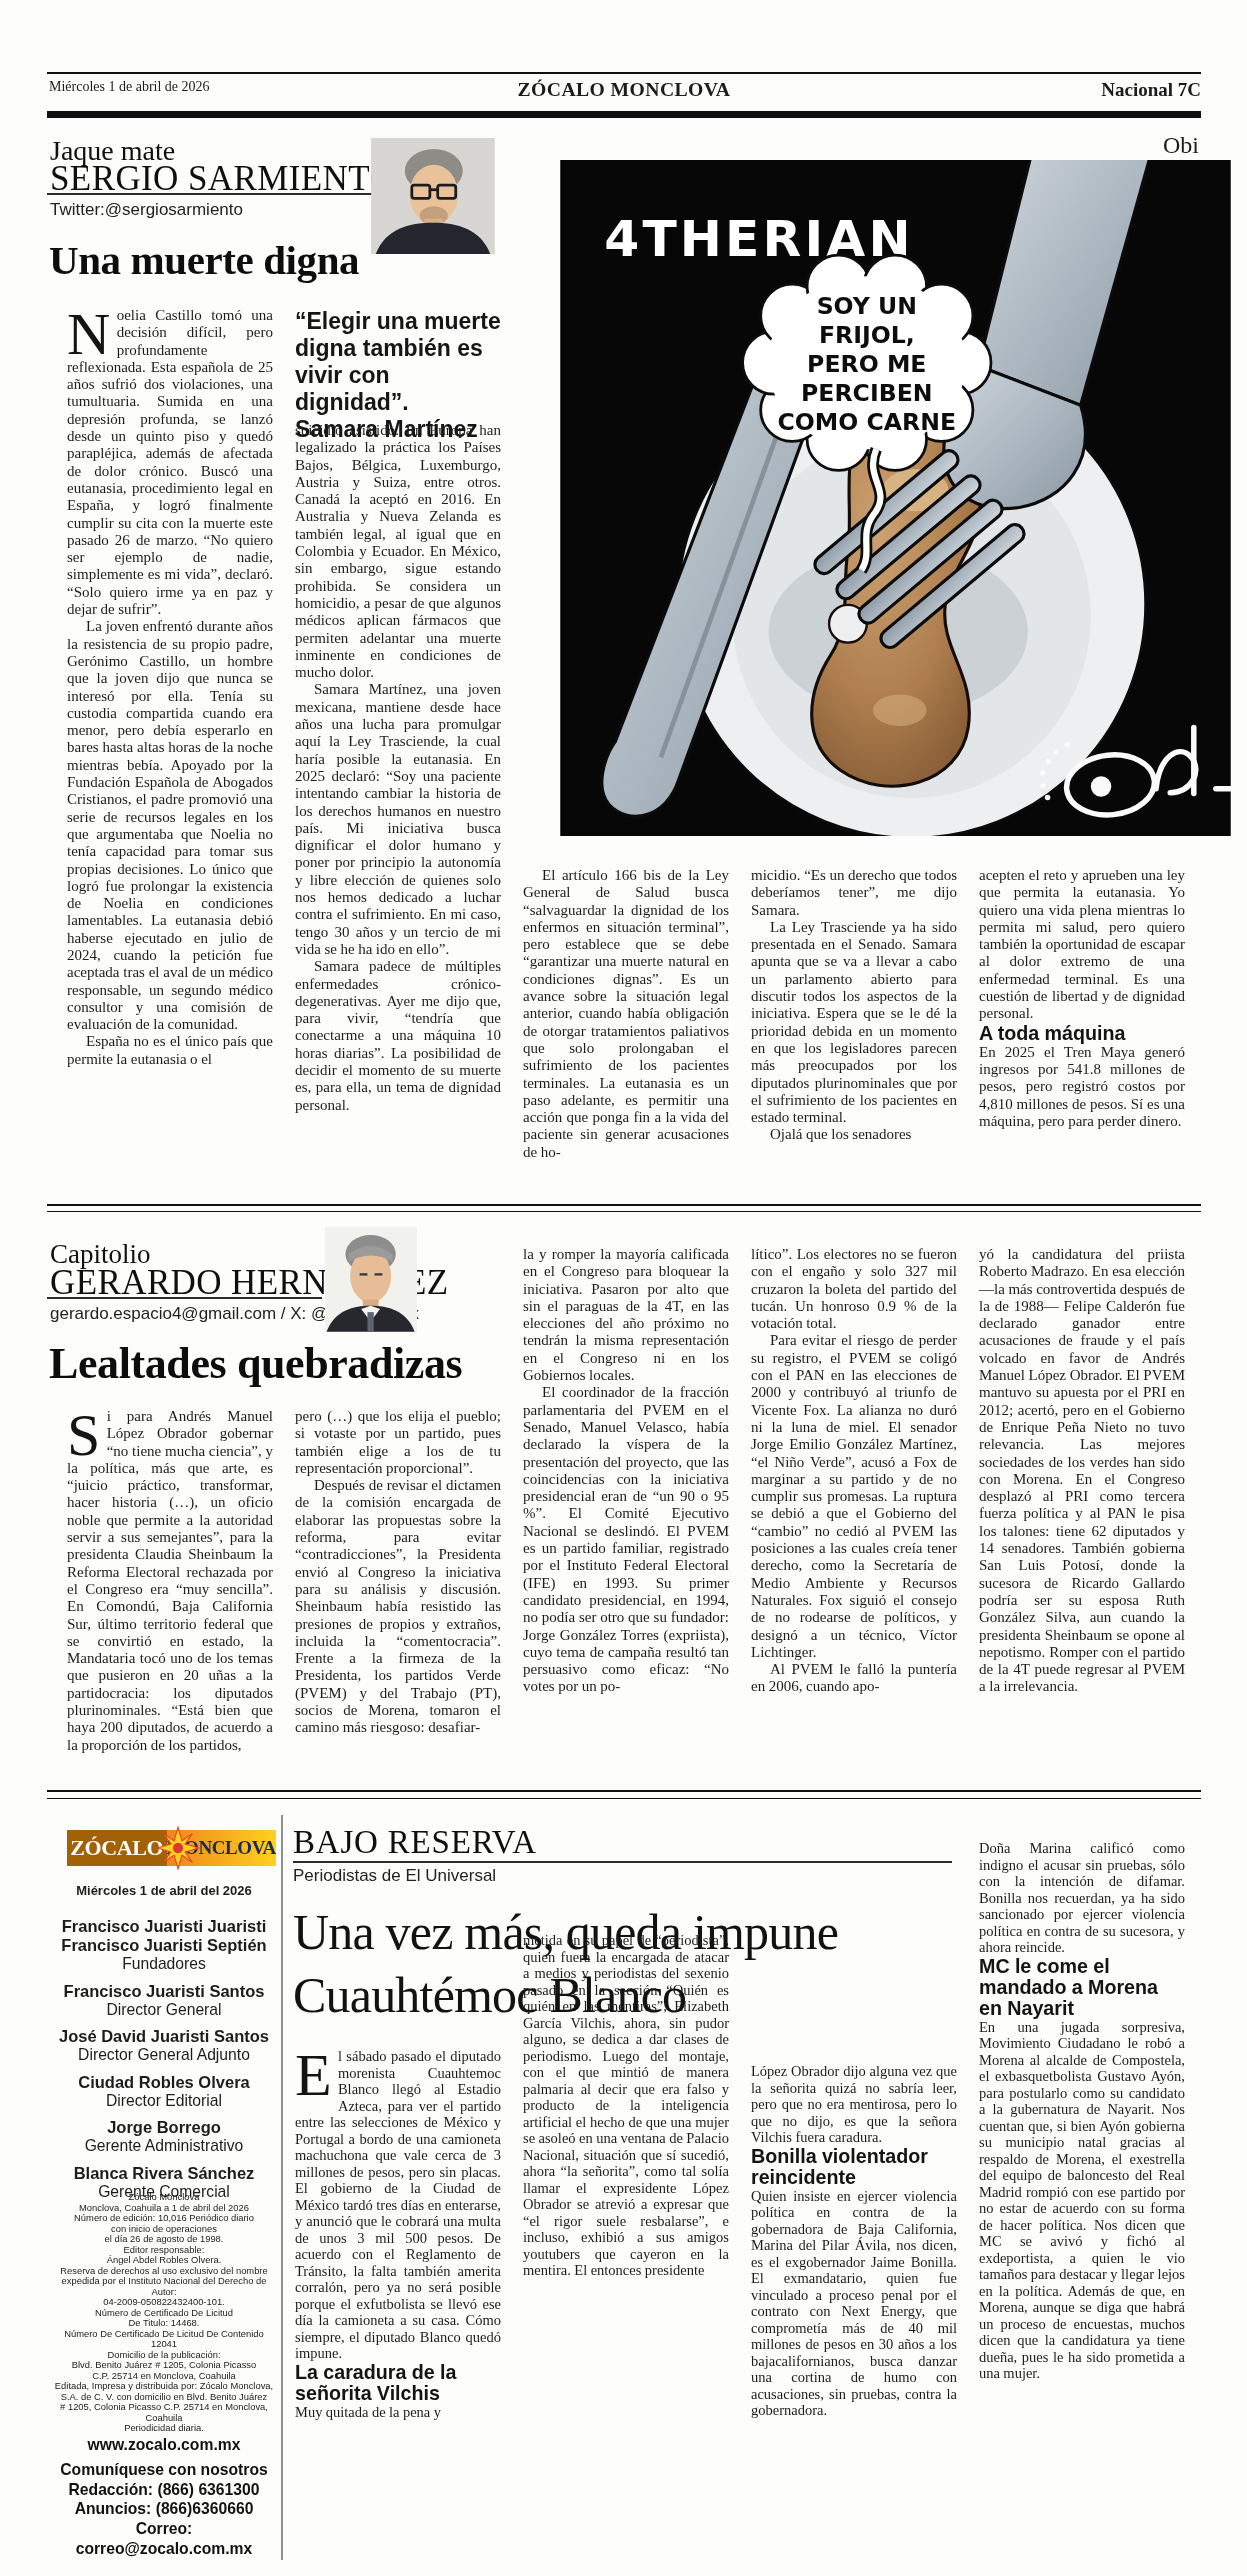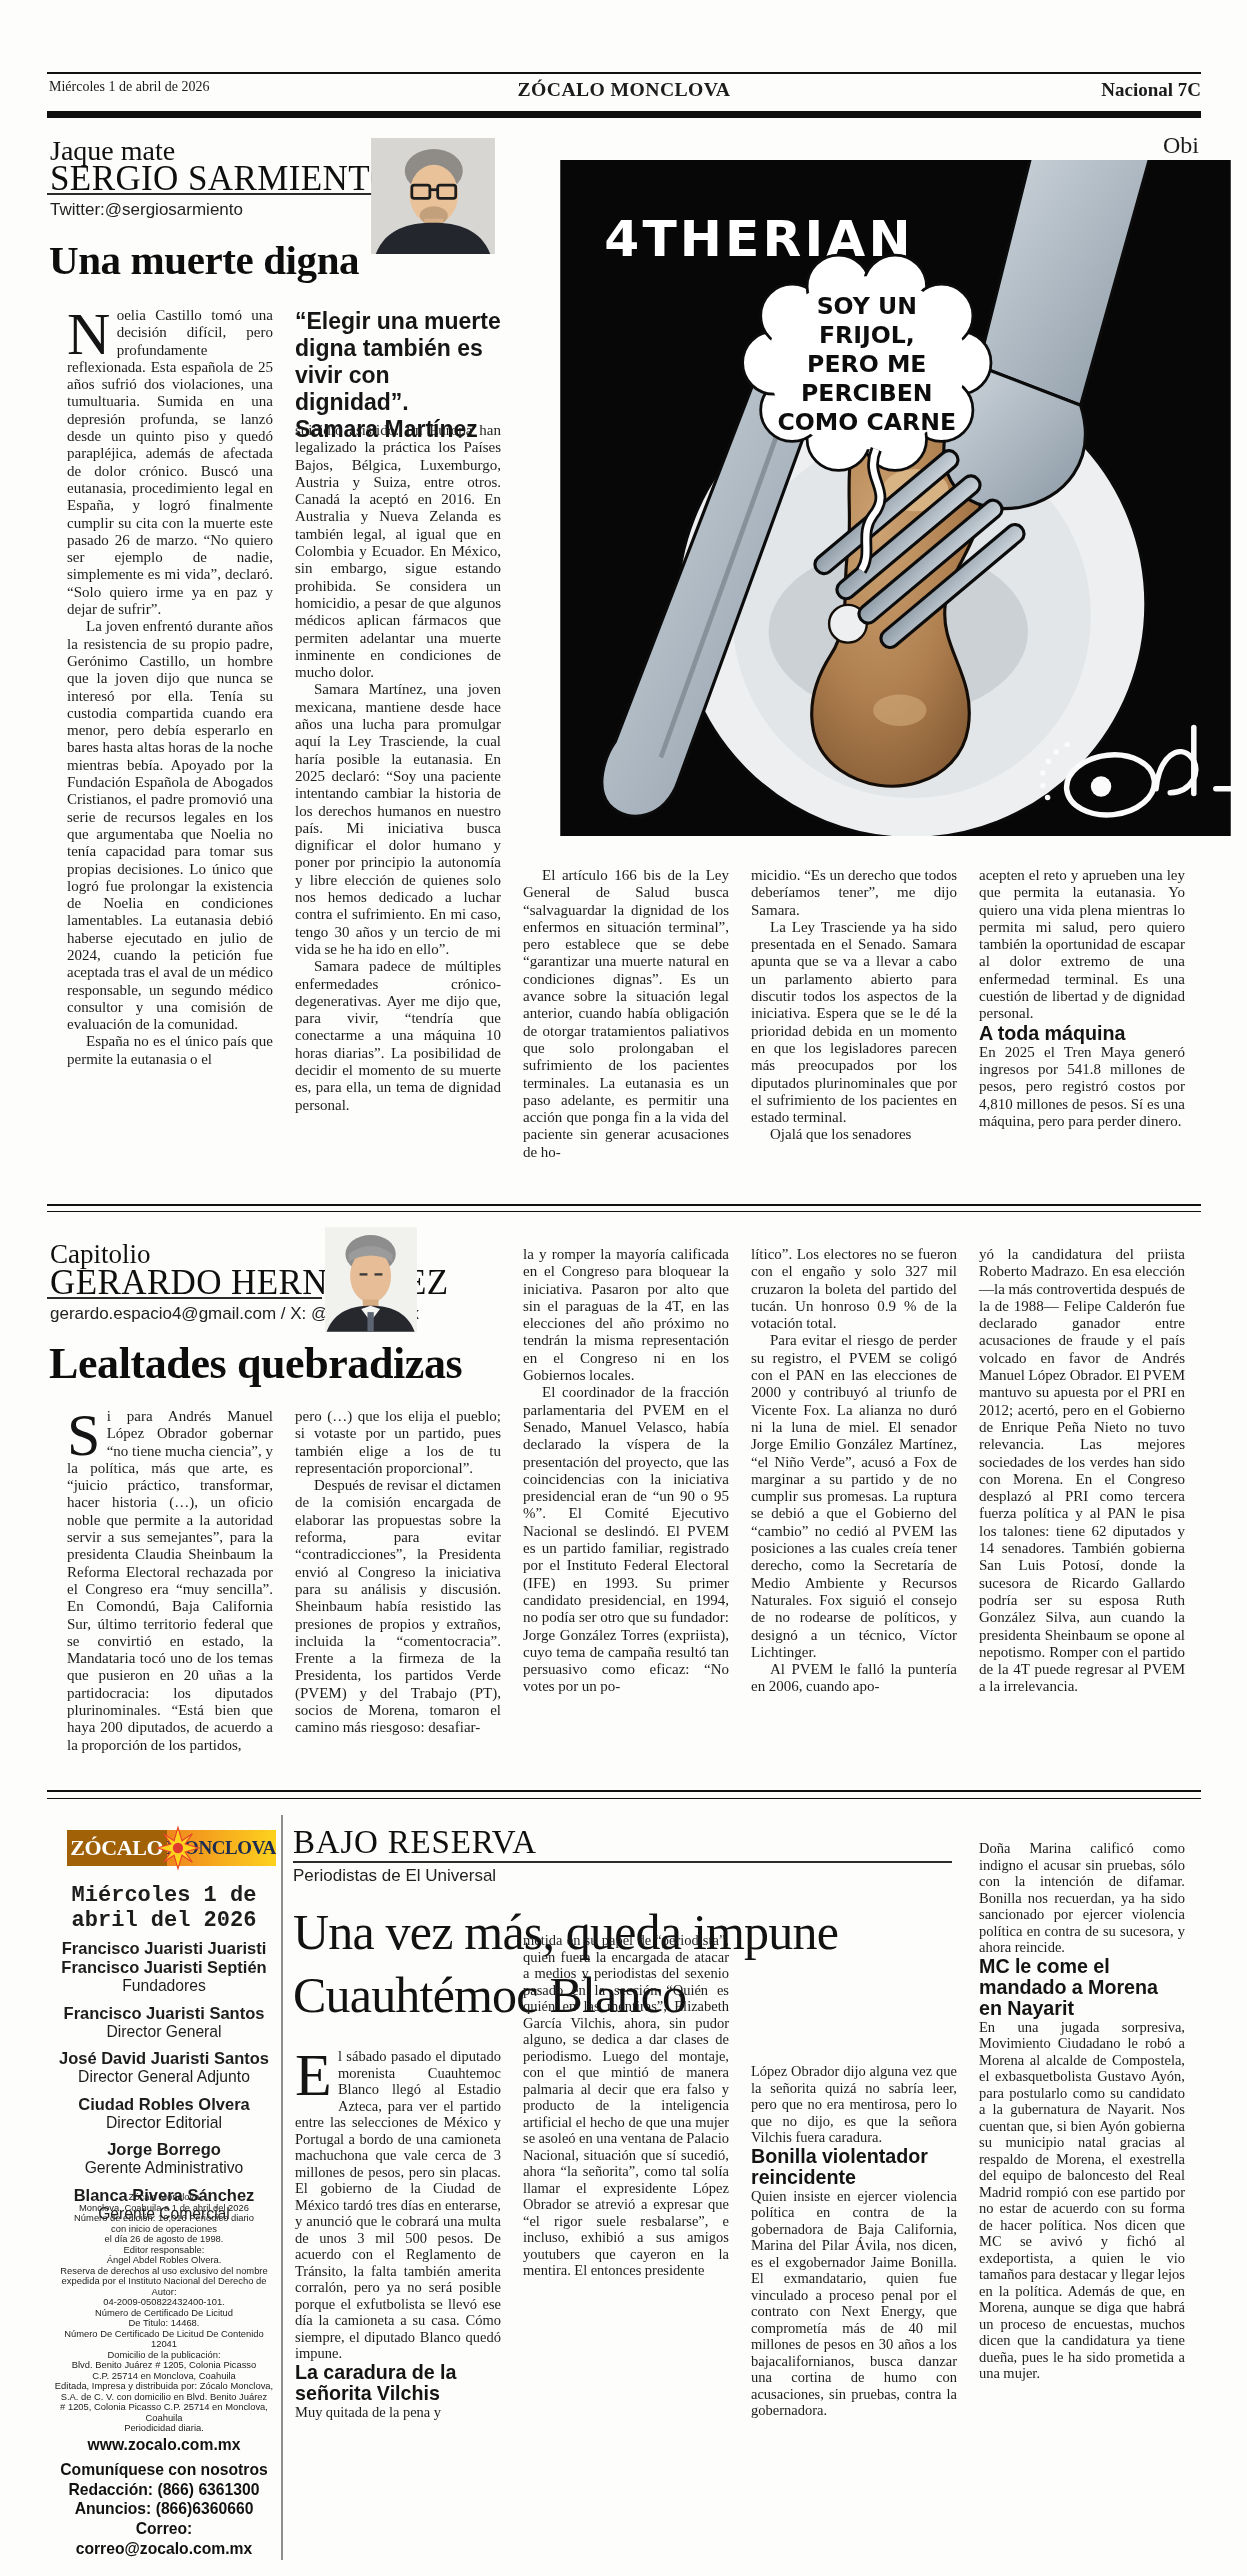--- a/index.html
+++ b/index.html
@@ -27,21 +27,21 @@
   .subhead{font-family:"Liberation Sans", sans-serif;font-weight:700;font-size:19.7px;
            line-height:21px;text-align:left;text-indent:0 !important;margin:7.9px 0 3.1px 0;color:#141414;}
 
   
   .hdr-date{position:absolute;font-size:14px;}
   .hdr-center{position:absolute;width:100%;text-align:center;font-size:19.7px;font-weight:700;letter-spacing:0.4px;}
   .hdr-folio{position:absolute;right:47px;font-size:19px;font-weight:700;}
 
   
   .mast{position:absolute;left:49px;width:230px;text-align:center;font-family:"Liberation Sans", sans-serif;color:#1d1d1d;}
-  .mast .mdate{font-weight:700;font-size:22px;margin-bottom:6px;font-family:Liberation Mono, monospace;}
+  .mast .mdate{font-weight:700;font-size:13px;margin-bottom:19px;}
   .mast .mname{font-weight:700;font-size:16.5px;line-height:19px;white-space:pre-line;}
   .mast .mrole{font-size:15.7px;line-height:18px;margin-bottom:8.6px;}
   .fineprint{position:absolute;left:49px;width:230px;text-align:center;
              font-family:"Liberation Sans", sans-serif;font-size:9.4px;line-height:10.5px;
              color:#222;white-space:pre-line;}
   .website{position:absolute;left:49px;width:230px;text-align:center;
            font-family:"Liberation Sans", sans-serif;font-weight:700;font-size:15.7px;color:#111;}
   .contact{position:absolute;left:49px;width:230px;text-align:center;
            font-family:"Liberation Sans", sans-serif;font-weight:700;font-size:15.7px;line-height:19.7px;
            color:#111;white-space:pre-line;}

